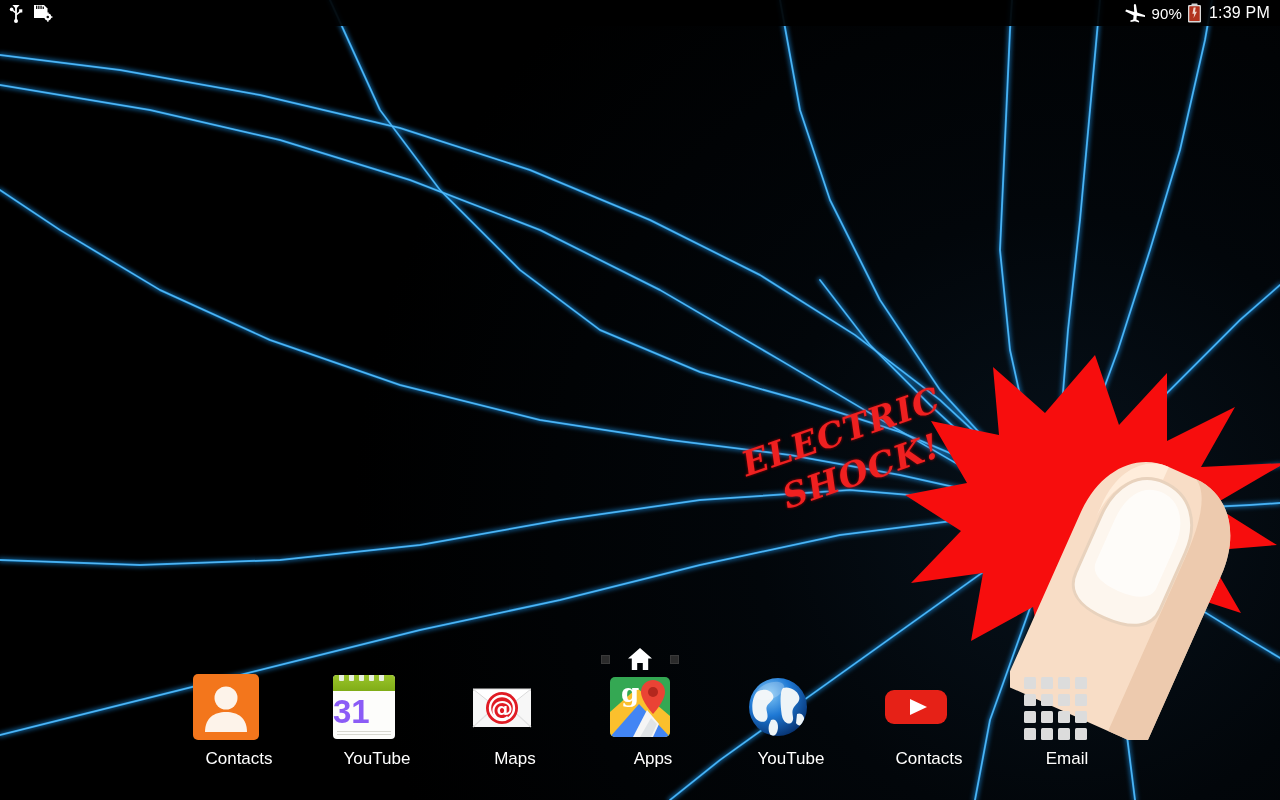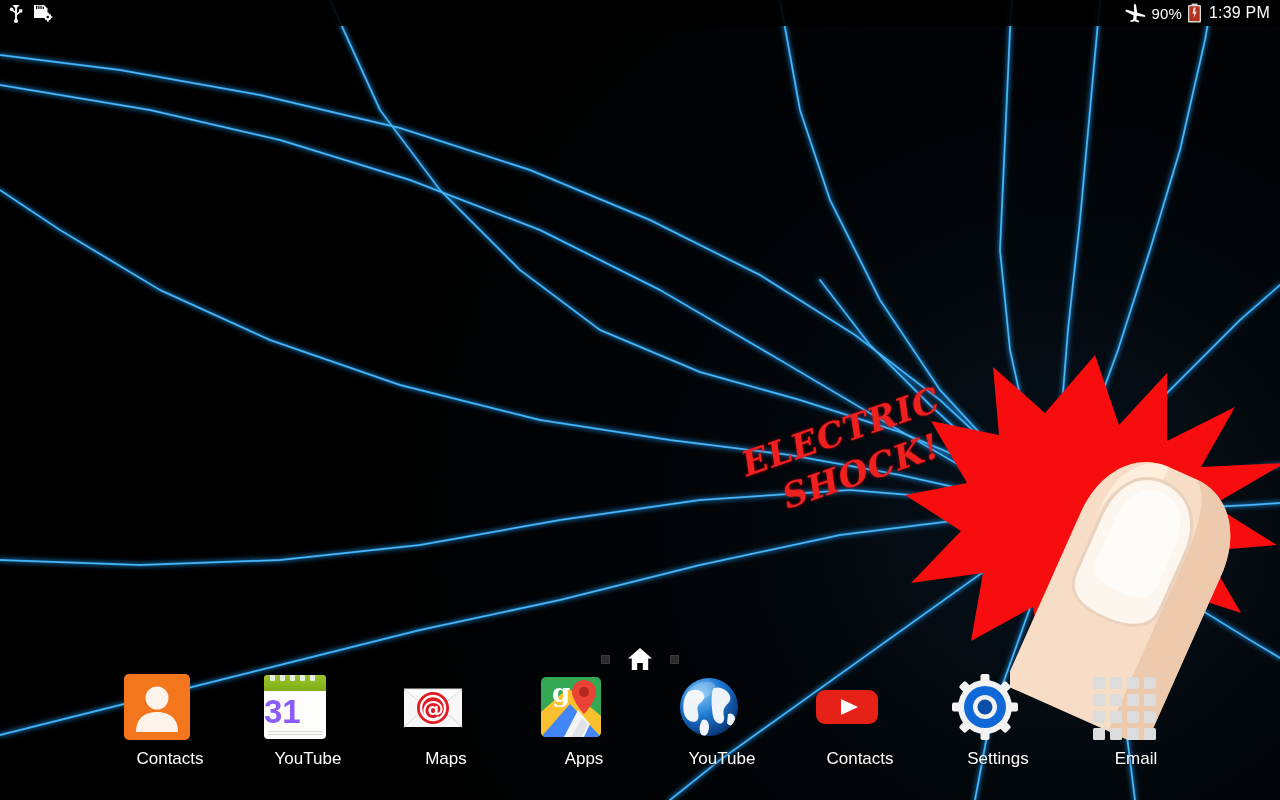--- a/index.html
+++ b/index.html
@@ -443,43 +443,20 @@
     <div class="app">
       <div class="app-icon">
         <svg width="66" height="66" viewBox="0 0 66 66">
           <rect x="2" y="16" width="62" height="34" rx="9" fill="#e62117"></rect>
           <path d="M27 25 L44 33 L27 41 Z" fill="#ffffff"></path>
         </svg>
       </div>
       <div class="app-label">Contacts</div>
     </div>
 
-    <div class="app">
-      <div class="app-icon">
-        <svg width="66" height="66" viewBox="0 0 66 66">
-          <g fill="#f2f2f2">
-            <circle cx="33" cy="33" r="27"></circle>
-            <g>
-              <rect x="28.5" y="0" width="9" height="12" rx="2"></rect>
-              <rect x="28.5" y="54" width="9" height="12" rx="2"></rect>
-              <rect x="0" y="28.5" width="12" height="9" rx="2"></rect>
-              <rect x="54" y="28.5" width="12" height="9" rx="2"></rect>
-              <rect x="28.5" y="0" width="9" height="12" rx="2" transform="rotate(45 33 33)"></rect>
-              <rect x="28.5" y="54" width="9" height="12" rx="2" transform="rotate(45 33 33)"></rect>
-              <rect x="0" y="28.5" width="12" height="9" rx="2" transform="rotate(45 33 33)"></rect>
-              <rect x="54" y="28.5" width="12" height="9" rx="2" transform="rotate(45 33 33)"></rect>
-            </g>
-          </g>
-          <circle cx="33" cy="33" r="21" fill="#1068d8"></circle>
-          <circle cx="33" cy="33" r="12" fill="#f2f2f2"></circle>
-          <circle cx="33" cy="33" r="7.5" fill="#0b4fa8"></circle>
-        </svg>
-      </div>
-      <div class="app-label">Settings</div>
-    </div>
 
     <div class="app">
       <div class="app-icon">
         <svg width="66" height="66" viewBox="0 0 66 66">
           <g fill="#dcdcdc">
             <rect x="3" y="3" width="12" height="12" rx="1.5"></rect>
             <rect x="20" y="3" width="12" height="12" rx="1.5"></rect>
             <rect x="37" y="3" width="12" height="12" rx="1.5"></rect>
             <rect x="54" y="3" width="12" height="12" rx="1.5"></rect>
             <rect x="3" y="20" width="12" height="12" rx="1.5"></rect>

